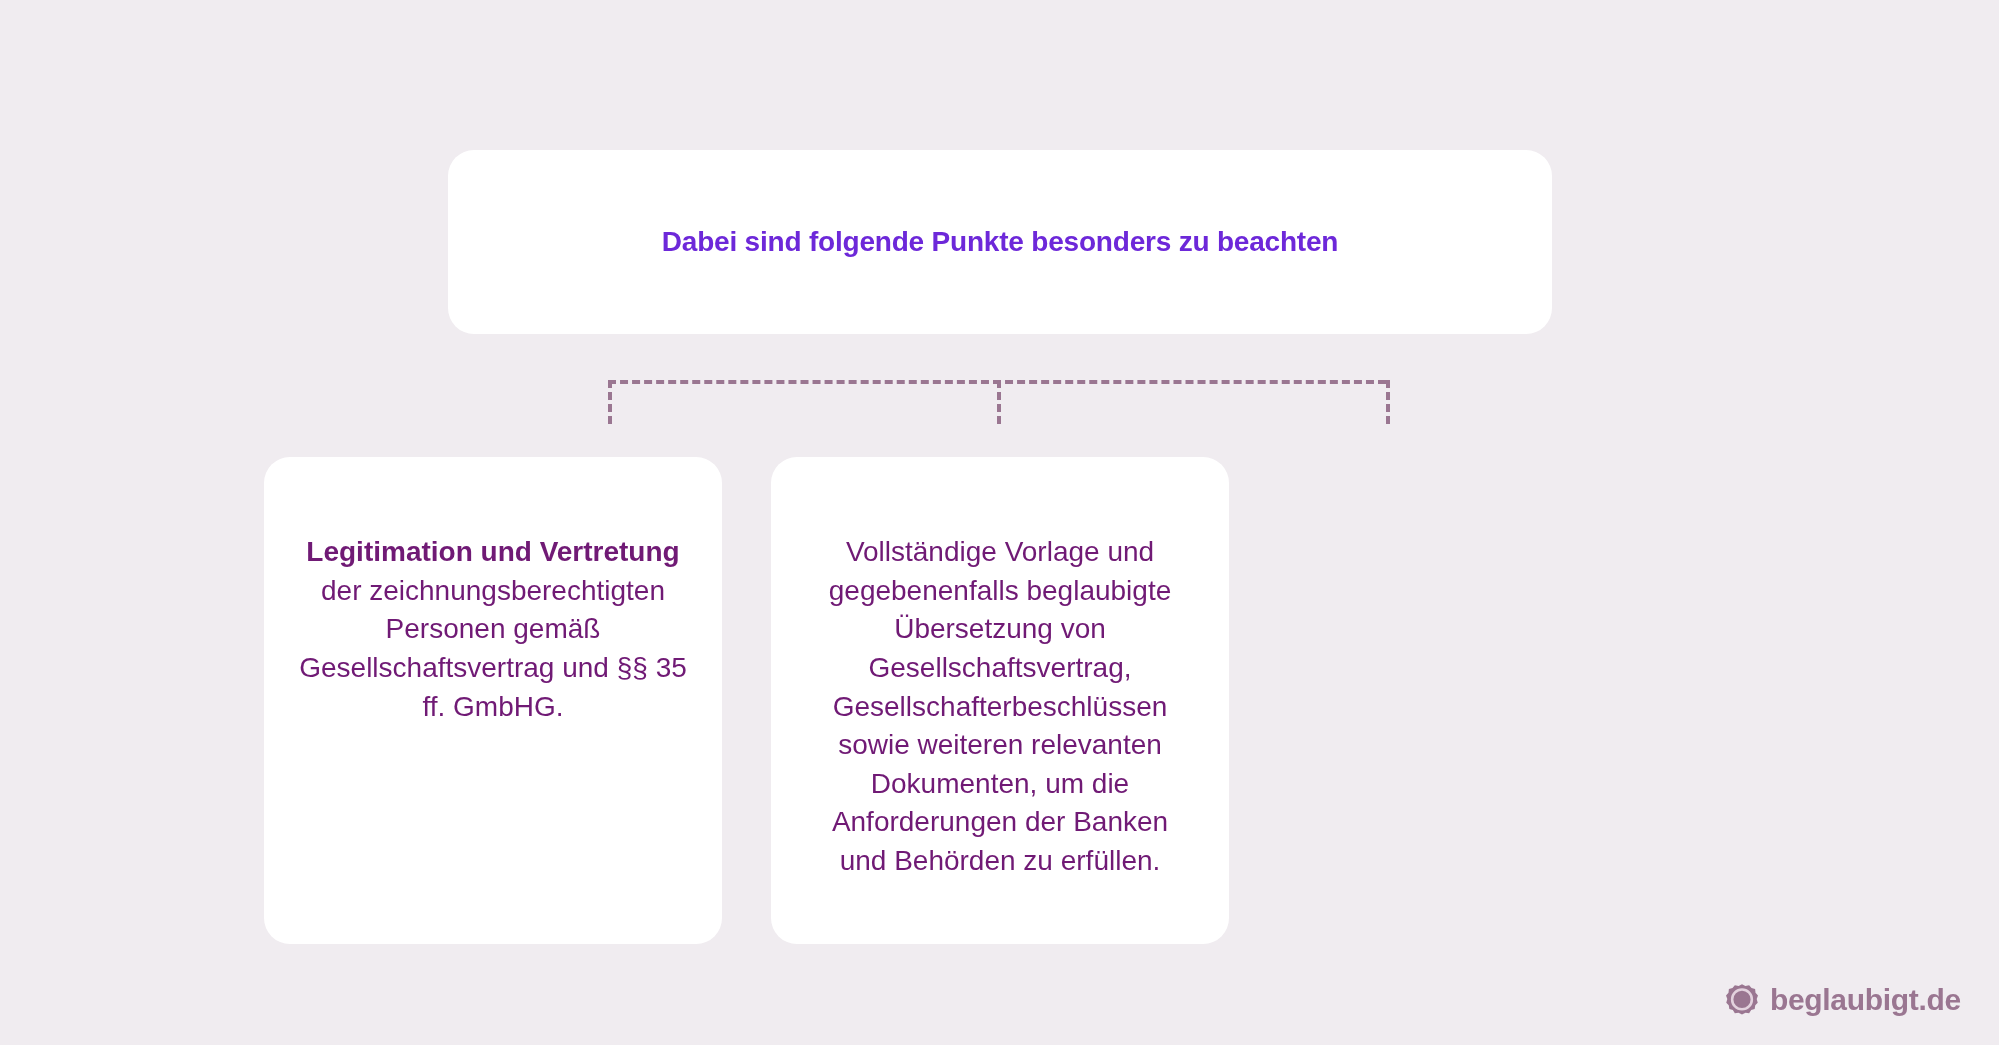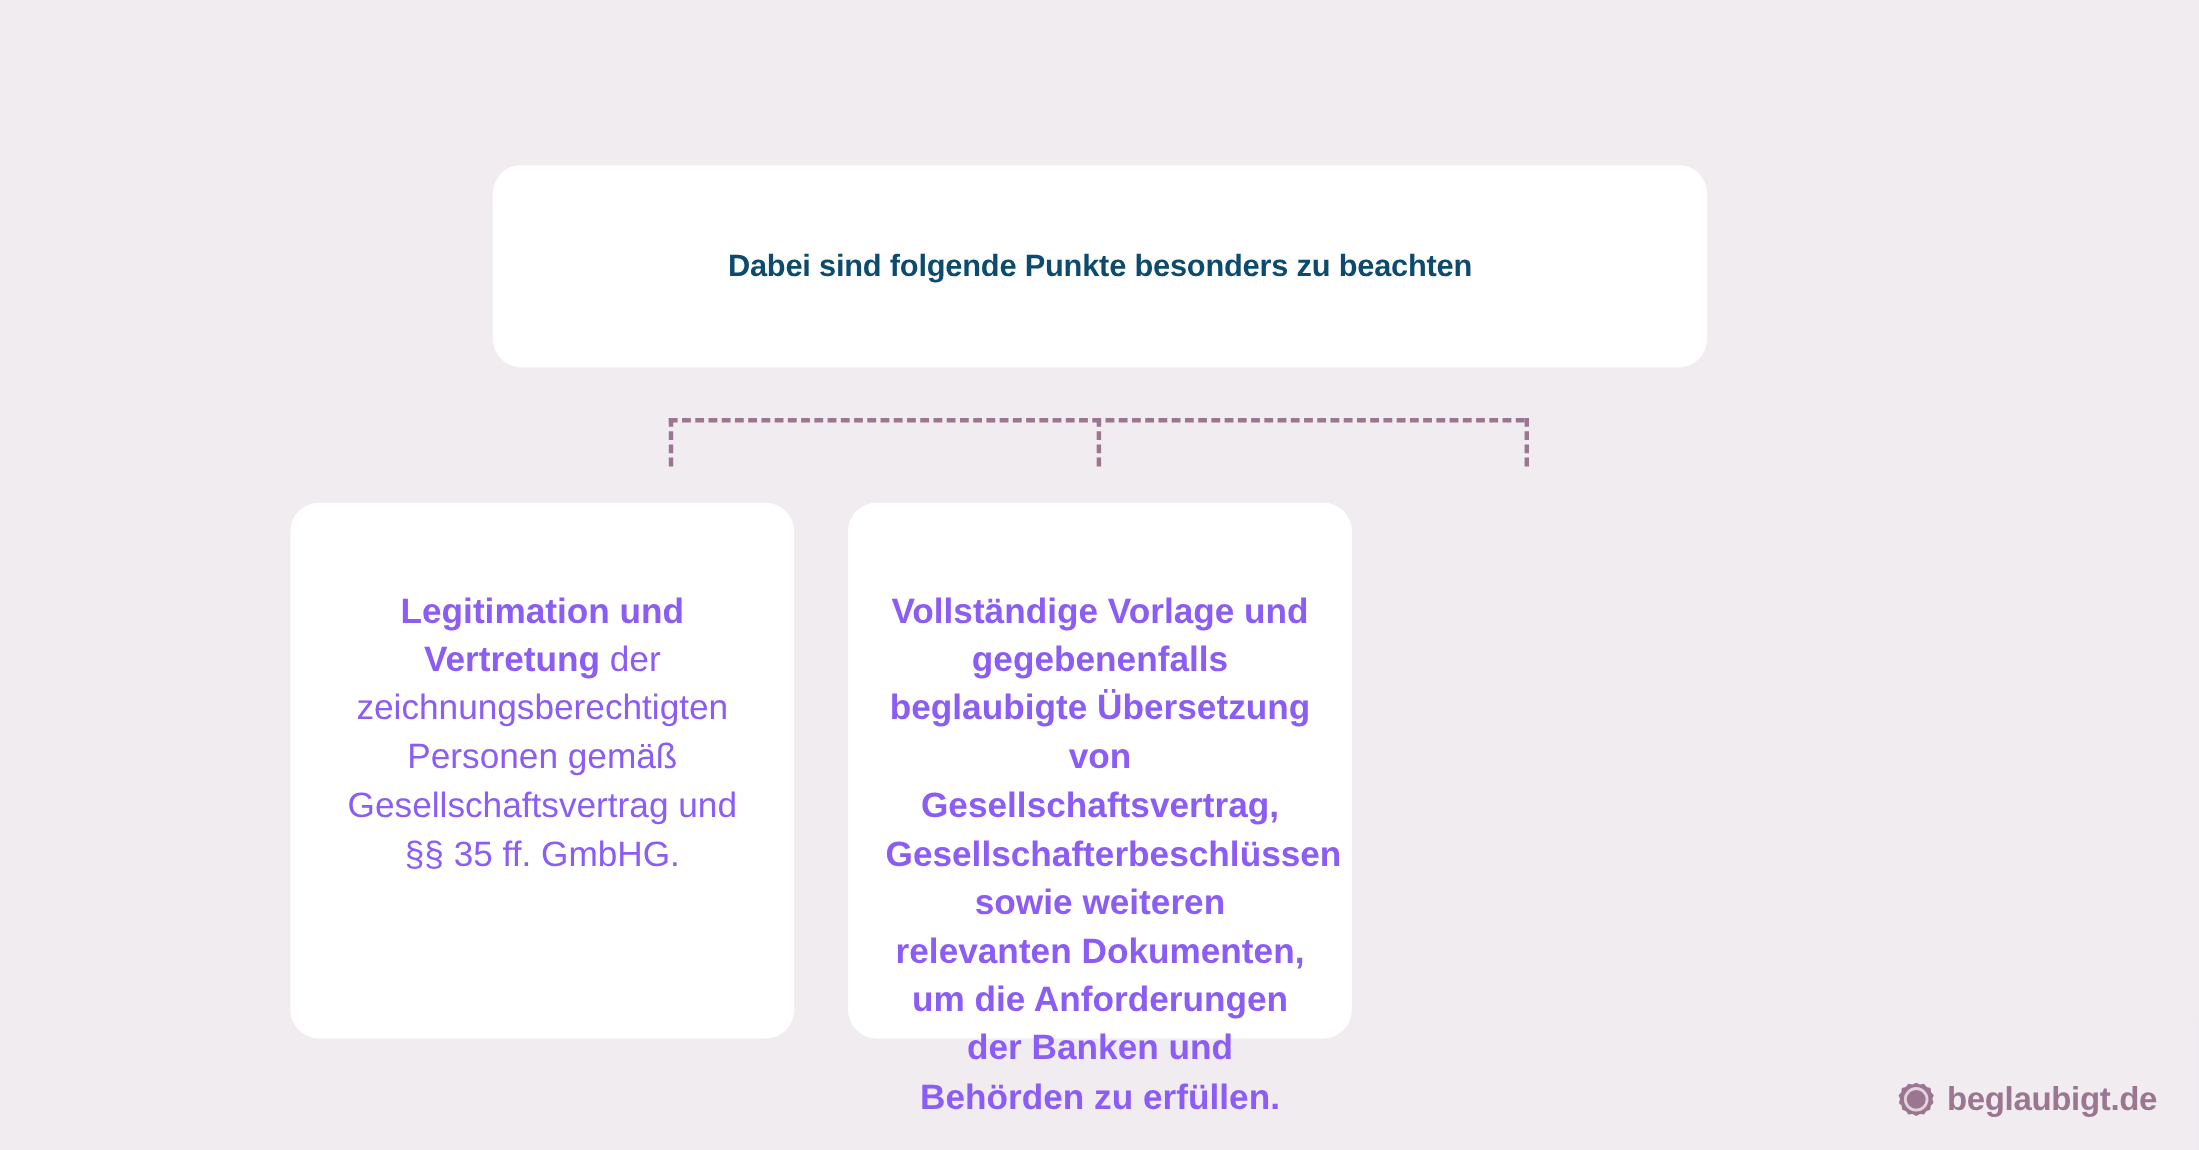--- a/index.html
+++ b/index.html
@@ -30,21 +30,21 @@
     width: 1104px;
     height: 184px;
     background: #ffffff;
     border-radius: 26px;
     display: flex;
     align-items: center;
     justify-content: center;
   }
 
   .header-title {
-    color: #0c4a6e;
+    color: #6d28d9;
     font-size: 28px;
     font-weight: bold;
     letter-spacing: -0.2px;
     text-align: center;
     line-height: 1.3;
   }
 
   
   .connector {
     position: absolute;
@@ -92,29 +92,29 @@
     border-radius: 26px;
     width: 458px;
     height: 487px;
     padding: 76px 34px 30px 34px;
     display: flex;
     flex-direction: column;
     align-items: center;
   }
 
   .card-text {
-    color: #8b5cf6;
-    font-size: 32px;
+    color: #701a75;
+    font-size: 28px;
     line-height: 1.38;
     text-align: center;
     width: 100%;
   }
 
   .card-text.all-bold {
-    font-weight: bold;
+    font-weight: normal;
   }
 
   .card-text .lead {
     font-weight: bold;
   }
 
   
   .logo {
     position: absolute;
     right: 38px;

